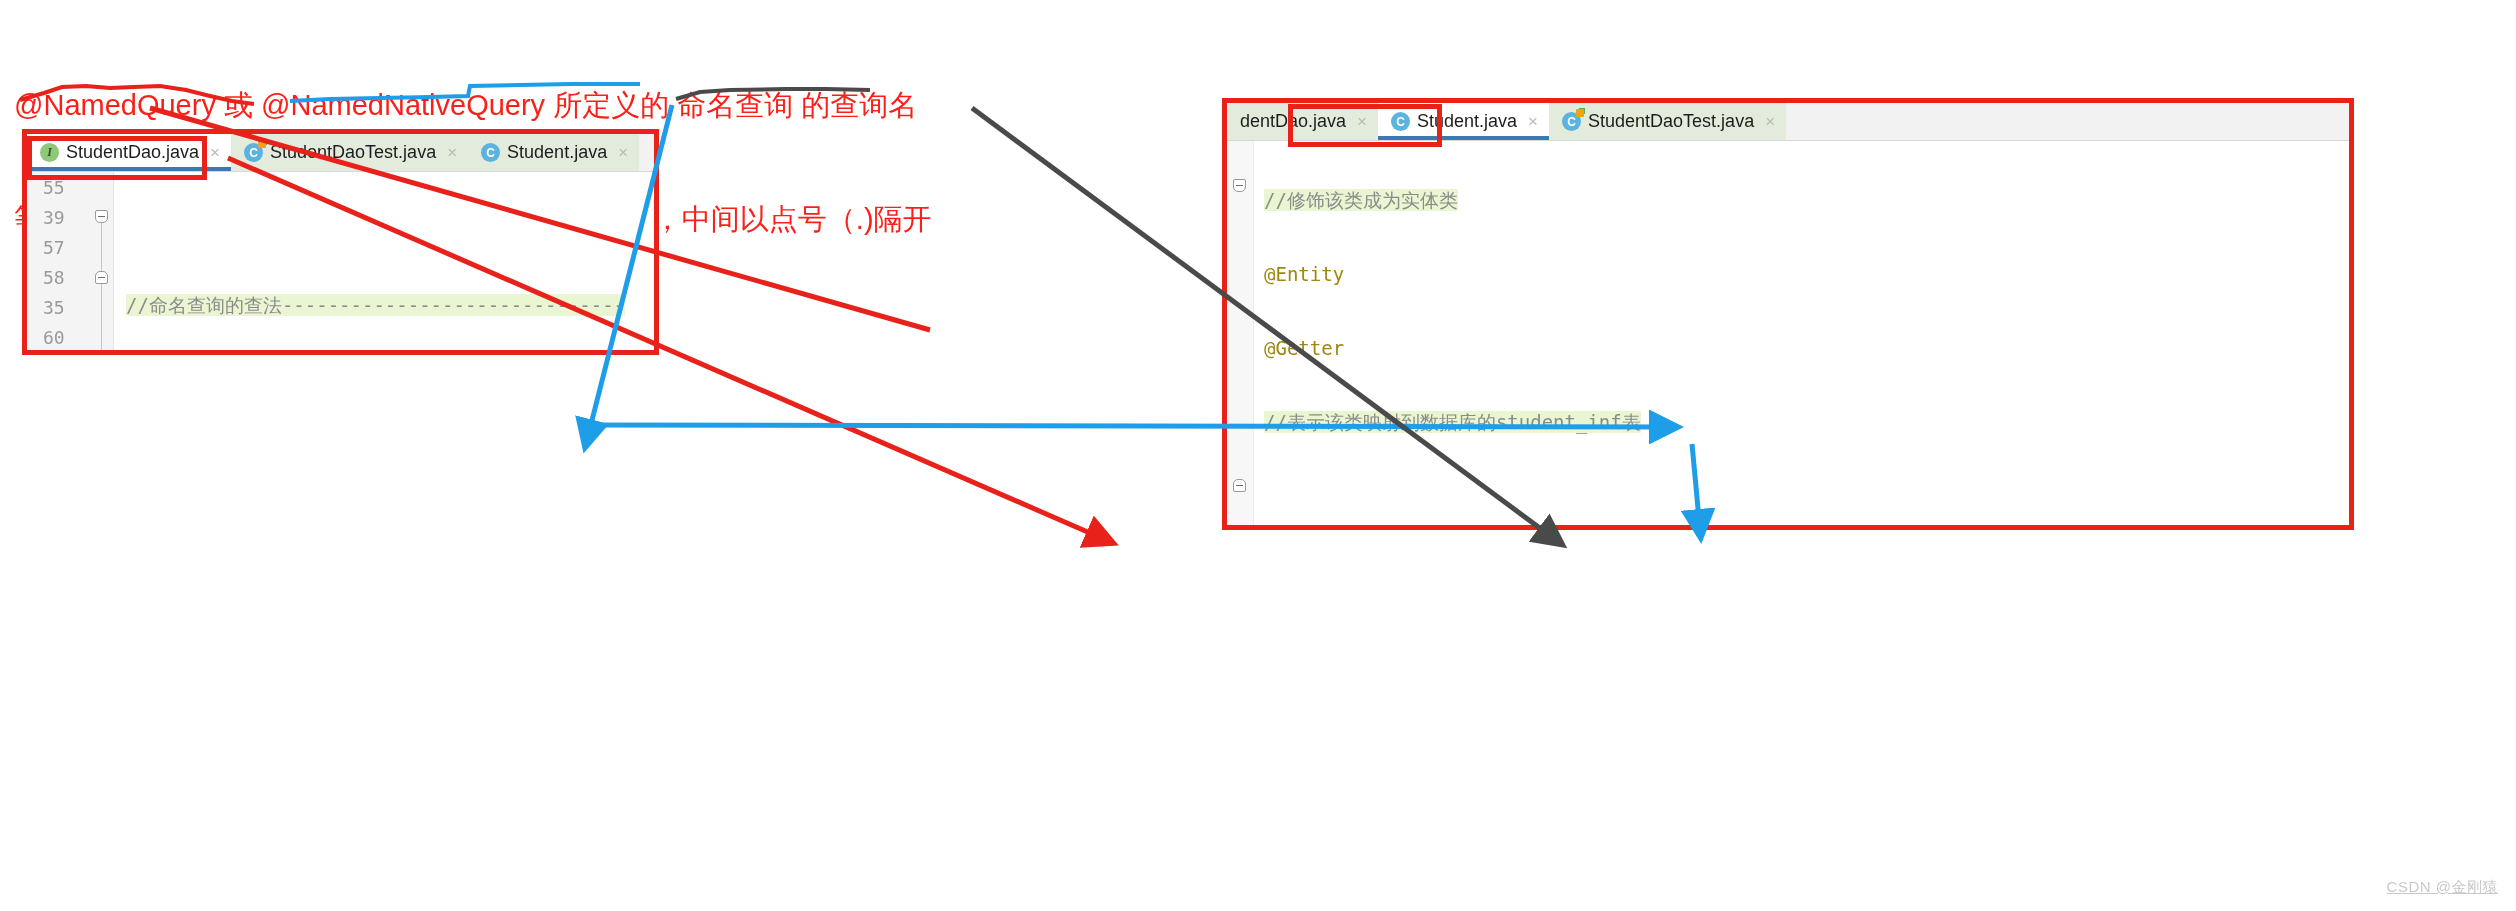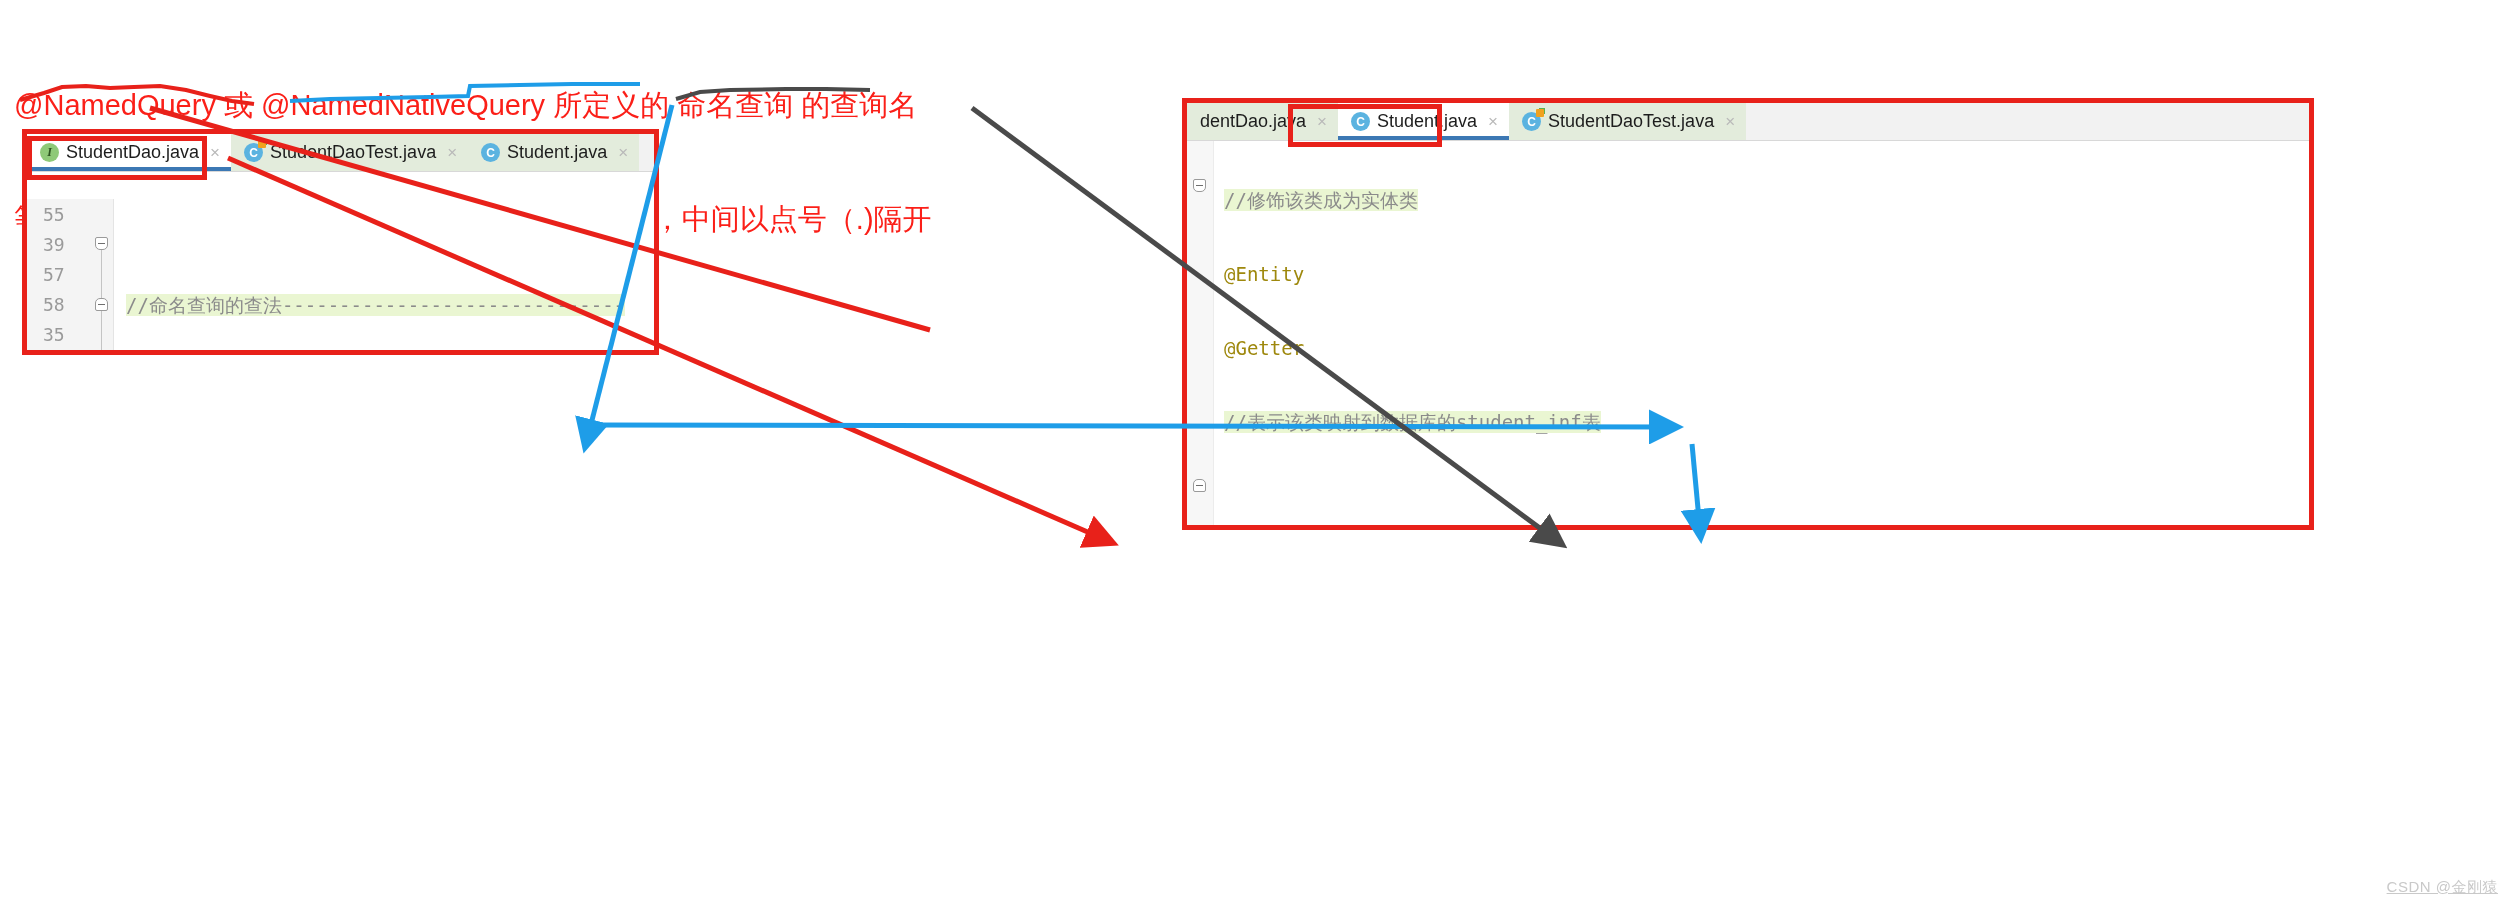--- a/index.html
+++ b/index.html
@@ -18,21 +18,21 @@
   #annot-note .ln{display:block;}
 
   
   .editor{
     background:#ffffff;
     border:5px solid #e8211a;
     box-sizing:border-box;
     overflow:hidden;
   }
   #left-editor{left:22px;top:129px;width:637px;height:226px;}
-  #right-editor{left:1182px;top:98px;width:1132px;height:432px;}
+  #right-editor{left:1222px;top:98px;width:1132px;height:432px;}
 
   
   .tabbar{
     display:flex;align-items:stretch;height:37px;
     background:#f2f2f2;border-bottom:1px solid #d8d8d8;
     position:relative;
   }
   .tab{
     display:flex;align-items:center;gap:7px;
     padding:0 11px 0 13px;
@@ -62,21 +62,20 @@
   
   .tab-highlight{
     position:absolute;border:5px solid #e8211a;box-sizing:border-box;pointer-events:none;
   }
 
   
   .codearea{display:flex;background:#ffffff;height:calc(100% - 37px);}
   .gutter{
     width:86px;flex:none;background:#f4f4f4;border-right:1px solid #e4e4e4;
     position:relative;
-    margin-top:27px;
   }
   .gut-row{
     height:30px;display:flex;align-items:center;
     font-family:"DejaVu Sans Mono","Liberation Mono",monospace;
     font-size:18px;color:#9a9a9a;padding-left:16px;box-sizing:border-box;
   }
   .fold{
     position:absolute;left:68px;width:13px;height:13px;border:1px solid #9a9a9a;
     background:#fff;box-sizing:border-box;
   }

